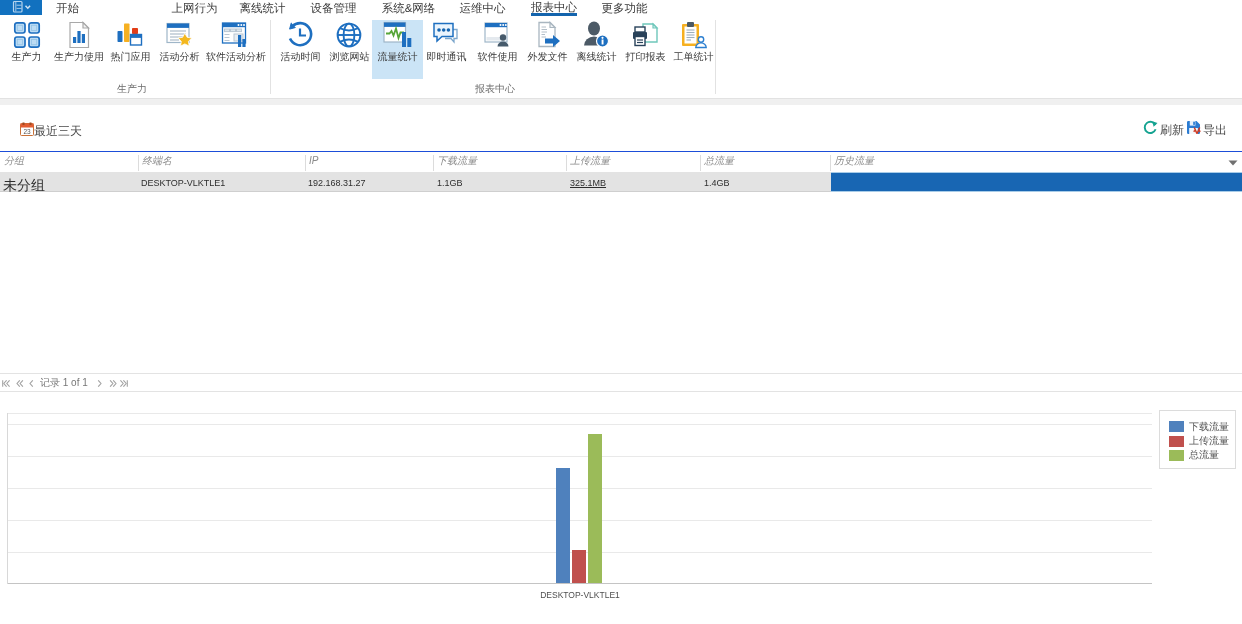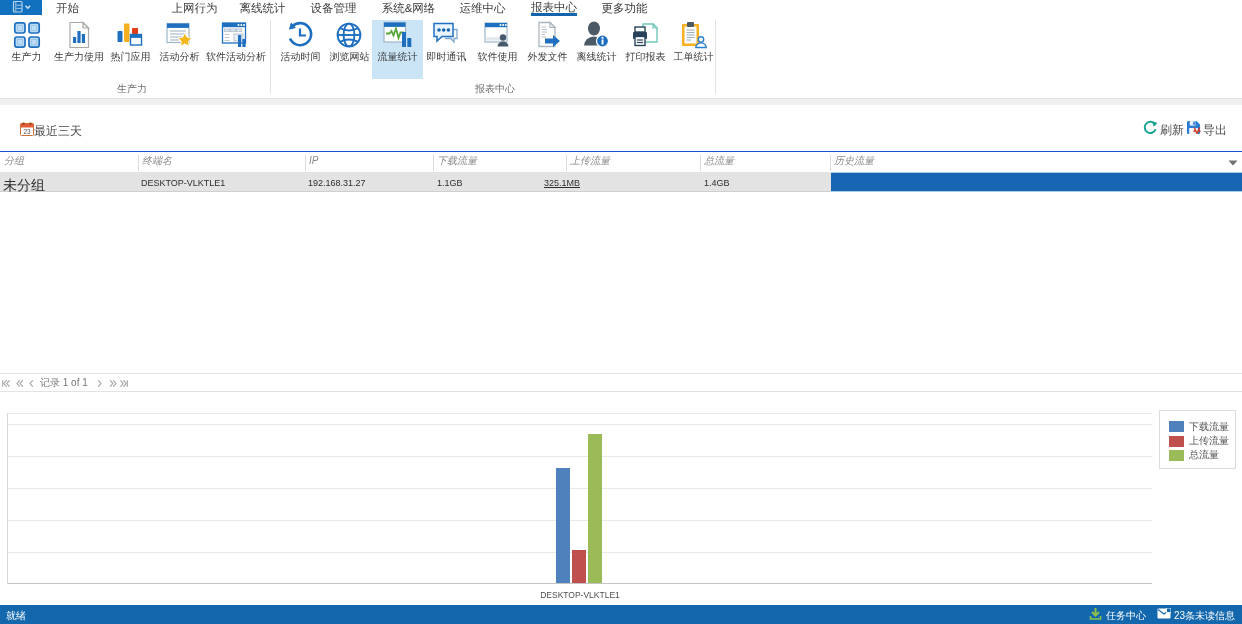--- a/index.html
+++ b/index.html
@@ -321,21 +321,21 @@
     <svg class="abs" style="left:1228px;top:8px;" width="10" height="6" viewBox="0 0 10 6">
       <path d="M0.5 0.5 L5 5.5 L9.5 0.5 Z" fill="#707070"></path>
     </svg>
   </div>
   <div class="abs trow">
     <div class="abs histbar"></div>
     <div class="abs td" style="left:3px;">未分组</div>
     <div class="abs td lat" style="left:141px;">DESKTOP-VLKTLE1</div>
     <div class="abs td lat" style="left:308px;">192.168.31.27</div>
     <div class="abs td lat" style="left:437px;">1.1GB</div>
-    <div class="abs td lat" style="left:544px;text-decoration:underline;">325.1MB</div>
+    <div class="abs td lat" style="left:570px;text-decoration:underline;">325.1MB</div>
     <div class="abs td lat" style="left:704px;">1.4GB</div>
   </div>
 
   <div class="abs pager">
     <div class="abs" style="left:2px;top:6px;" id="pg-first">
         <svg width="8" height="7" viewBox="0 0 8 7">
           <line x1="0.7" y1="0.3" x2="0.7" y2="6.7" stroke="#a3a3a3" stroke-width="1.1"></line>
           <path d="M4.6 0.3 L1.8 3.5 L4.6 6.7 M7.6 0.3 L4.8 3.5 L7.6 6.7" fill="none" stroke="#a3a3a3" stroke-width="1.1"></path>
         </svg>
       </div>
@@ -382,32 +382,14 @@
   <div class="abs xlabel">DESKTOP-VLKTLE1</div>
   <div class="abs legend">
     <div class="abs lsw" style="top:10px;background:#4f81bd;"></div>
     <div class="abs lsw" style="top:25px;background:#c0504d;"></div>
     <div class="abs lsw" style="top:39px;background:#9bbb59;"></div>
     <div class="abs ltx" style="top:11px;">下载流量</div>
     <div class="abs ltx" style="top:25px;">上传流量</div>
     <div class="abs ltx" style="top:39px;">总流量</div>
   </div>
 
-  <div class="abs status">
-    <div class="abs stext" style="left:6px;">就绪</div>
-    <div class="abs" style="left:1089px;top:2px;width:13px;height:14px;" id="i-dl">
-        <svg width="13" height="14" viewBox="0 0 13 14">
-<path d="M6.5 1 v7 M3 5 l3.5 3.5 L10 5" fill="none" stroke="#8fbf4d" stroke-width="2"></path>
-<path d="M1.5 9 v3 h10 v-3" fill="none" stroke="#8fbf4d" stroke-width="1.6"></path>
-</svg>
-      </div>
-    <div class="abs stext" style="left:1106px;">任务中心</div>
-    <div class="abs" style="left:1157px;top:3px;width:14px;height:11px;" id="i-msg">
-        <svg width="14" height="11" viewBox="0 0 14 11">
-<rect x="0.5" y="0.5" width="13" height="10" rx="1" fill="#fff"></rect>
-<path d="M1 1.5 L7 6 L13 1.5" fill="none" stroke="#1368ad" stroke-width="1.1"></path>
-<rect x="9.5" y="0" width="4.5" height="4.5" fill="#1368ad" stroke="#fff" stroke-width="0.8"></rect>
-</svg>
-      </div>
-    <div class="abs stext" style="left:1174px;">23条未读信息</div>
-  </div>
 
 </div>
 
 </body></html>

